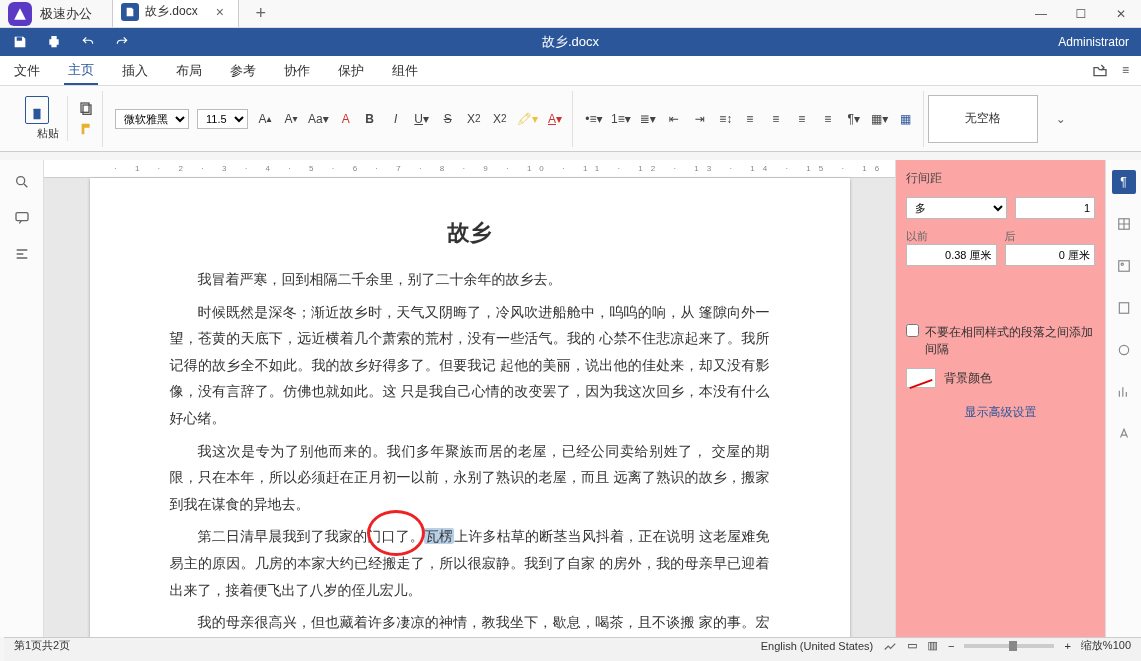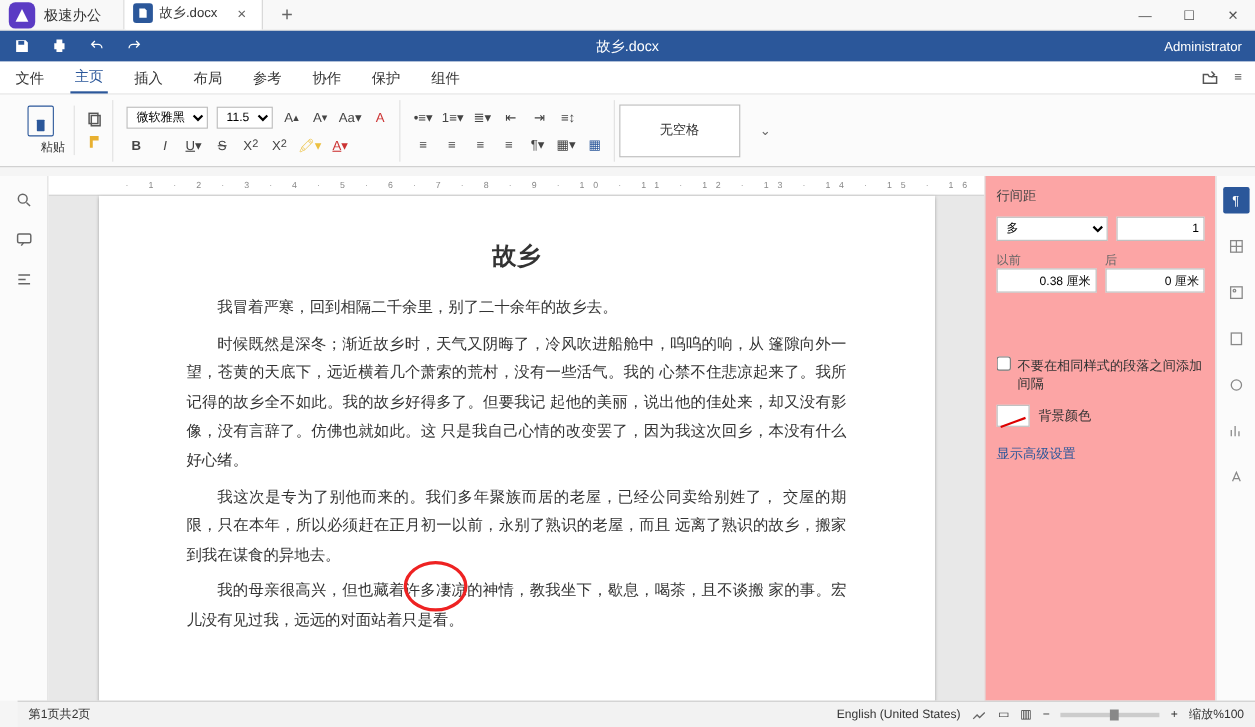--- a/index.html
+++ b/index.html
@@ -25,21 +25,21 @@
 .admin { margin-left:auto; padding-right:12px; font-size:12px; }
 
 
 .menubar { height:30px; background:#fff; display:flex; align-items:center; border-bottom:1px solid #ddd; padding-left:10px; gap:20px; }
 .menu-tab { padding:4px 4px; cursor:pointer; color:#333; font-size:13px; }
 .menu-tab.active { color:#2b579a; border-bottom:2px solid #2b579a; }
 .menu-right { margin-left:auto; display:flex; gap:14px; padding-right:12px; color:#555; }
 
 
 .ribbon { height:66px; background:#fbfbfb; display:flex; align-items:center; border-bottom:1px solid #ccc; padding:0 6px; gap:4px; }
-.rib-group { display:flex; flex-direction:column; gap:6px; padding:0 8px; border-right:1px solid #e0e0e0; height:56px; justify-content:center; }
+.rib-group { display:flex; flex-direction:row; gap:6px; padding:0 8px; border-right:1px solid #e0e0e0; height:56px; justify-content:center; }
 .rib-row { display:flex; gap:8px; align-items:center; }
 .rib-btn { display:flex; align-items:center; justify-content:center; cursor:pointer; color:#444; min-width:18px; height:18px; }
 .paste-grp { display:flex; flex-direction:column; align-items:center; gap:2px; padding:0 8px; border-right:1px solid #e0e0e0; }
 .paste-icon-box { width:24px; height:28px; border:1px solid #2b579a; border-radius:2px; display:flex; align-items:flex-end; justify-content:center; }
 .font-sel { border:1px solid #bbb; height:20px; padding:0 4px; font-size:11px; background:#fff; min-width:70px; }
 .style-boxes { display:flex; gap:10px; }
 .style-box { width:110px; height:48px; border:1px solid #bbb; display:flex; align-items:center; justify-content:center; font-size:12px; cursor:pointer; background:#fff; }
 .style-box.active { border:2px solid #2b579a; }
 .style-expand { width:26px; display:flex; align-items:center; justify-content:center; color:#666; margin-left:6px; cursor:pointer; }
 
@@ -56,29 +56,29 @@
 
 
 .right-panel { width:210px; background:#fca5a5; border-left:1px solid #ddd; padding:10px; font-size:12px; display:flex; flex-direction:column; gap:10px; }
 .rp-label { color:#444; }
 .rp-row { display:flex; gap:8px; align-items:center; }
 .rp-sel { border:1px solid #bbb; height:22px; flex:1; padding:0 4px; font-size:11px; background:#fff; }
 .rp-num { border:1px solid #bbb; height:22px; width:80px; text-align:right; padding:0 4px; font-size:11px; background:#fff; }
 .rp-chk { display:flex; align-items:flex-start; gap:6px;margin-top:48px; }
 .rp-color-sw { width:30px; height:20px; border:1px solid #bbb; background:#fff; position:relative; }
 .rp-color-sw::after { content:''; position:absolute; left:2px; top:14px; right:2px; border-top:2px solid #d00; transform:rotate(-20deg); }
-.rp-adv { color:#2b579a; cursor:pointer; margin-top:6px; }
+.rp-adv { text-align:center; color:#2b579a; cursor:pointer; margin-top:6px; }
 
 
 .far-rail { width:36px; background:#fbfbfb; border-left:1px solid #ddd; display:flex; flex-direction:column; gap:18px; align-items:center; padding-top:10px; }
 .far-btn { width:24px; height:24px; display:flex; align-items:center; justify-content:center; color:#888; cursor:pointer; }
 .far-btn.active { background:#2b579a; color:#fff; border-radius:2px; }
 
 
-.statusbar { position:absolute; bottom:0; left:16px; right:0; height:24px; background:#f2f2f2; border-top:1px solid #ccc; display:flex; align-items:center; font-size:11px; padding:0 10px; gap:14px; }
+.statusbar { position:absolute; bottom:0; left:4px; right:0; height:24px; background:#f2f2f2; border-top:1px solid #ccc; display:flex; align-items:flex-start; font-size:11px; padding:0 10px; gap:14px; }
 .statusbar .sb-right { margin-left:auto; display:flex; gap:10px; align-items:center; }
 .sb-slider { width:90px; height:4px; background:#ccc; position:relative; }
 .sb-slider::after { content:''; position:absolute; left:50%; top:-3px; width:8px; height:10px; background:#888; }
 
 
 .arrow { position:absolute; pointer-events:none; }
 .arrow-circle { position:absolute; width:58px; height:46px; border:3px solid #e22; border-radius:50%; left:415px; top:500px; }
 
 svg { display:block; }
 </style>
@@ -255,20 +255,23 @@
       </span>
   </div>
 
   <div class="editor-area">
     <div class="ruler">· 1 · 2 · 3 · 4 · 5 · 6 · 7 · 8 · 9 · 10 · 11 · 12 · 13 · 14 · 15 · 16</div>
     <div class="page">
       <div class="doc-h1">故乡</div>
       <p class="doc-p">我冒着严寒，回到相隔二千余里，别了二十余年的故乡去。</p>
       <p class="doc-p">时候既然是深冬；渐近故乡时，天气又阴晦了，冷风吹进船舱中，呜呜的响，从 篷隙向外一望，苍黄的天底下，远近横着几个萧索的荒村，没有一些活气。我的 心禁不住悲凉起来了。我所记得的故乡全不如此。我的故乡好得多了。但要我记 起他的美丽，说出他的佳处来，却又没有影像，没有言辞了。仿佛也就如此。这 只是我自己心情的改变罢了，因为我这次回乡，本没有什么好心绪。</p>
       <p class="doc-p">我这次是专为了别他而来的。我们多年聚族而居的老屋，已经公同卖给别姓了， 交屋的期限，只在本年，所以必须赶在正月初一以前，永别了熟识的老屋，而且 远离了熟识的故乡，搬家到我在谋食的异地去。</p>
+      <p class="doc-p">
+        <span>第二日清早晨我到了我家的门口了。</span><span class="highlight">瓦楞</span><span>上许多枯草的断茎当风抖着，正在说明 这老屋难免易主的原因。几房的本家大约已经搬走了，所以很寂静。我到了自家 的房外，我的母亲早已迎着出来了，接着便飞出了八岁的侄儿宏儿。</span>
+      </p>
       <p class="doc-p">我的母亲很高兴，但也藏着许多凄凉的神情，教我坐下，歇息，喝茶，且不谈搬 家的事。宏儿没有见过我，远远的对面站着只是看。</p>
 
       <div class="arrow">
         
       </div>
       <div class="arrow-circle" style="left:277px; top:332px;"></div>
     </div>
   </div>
 
   <div class="right-panel">

